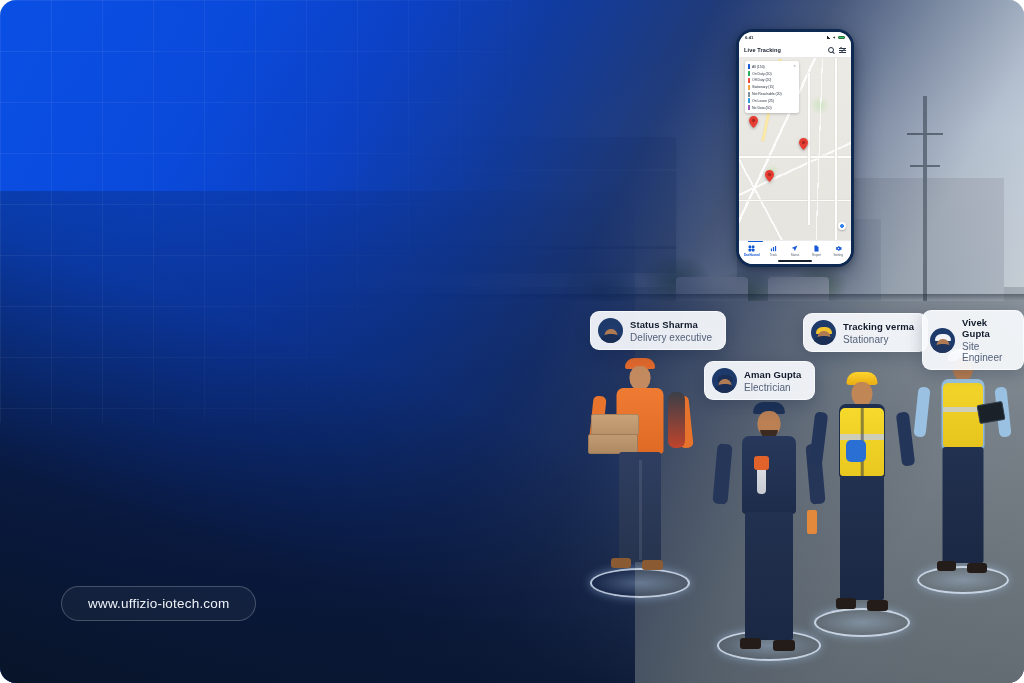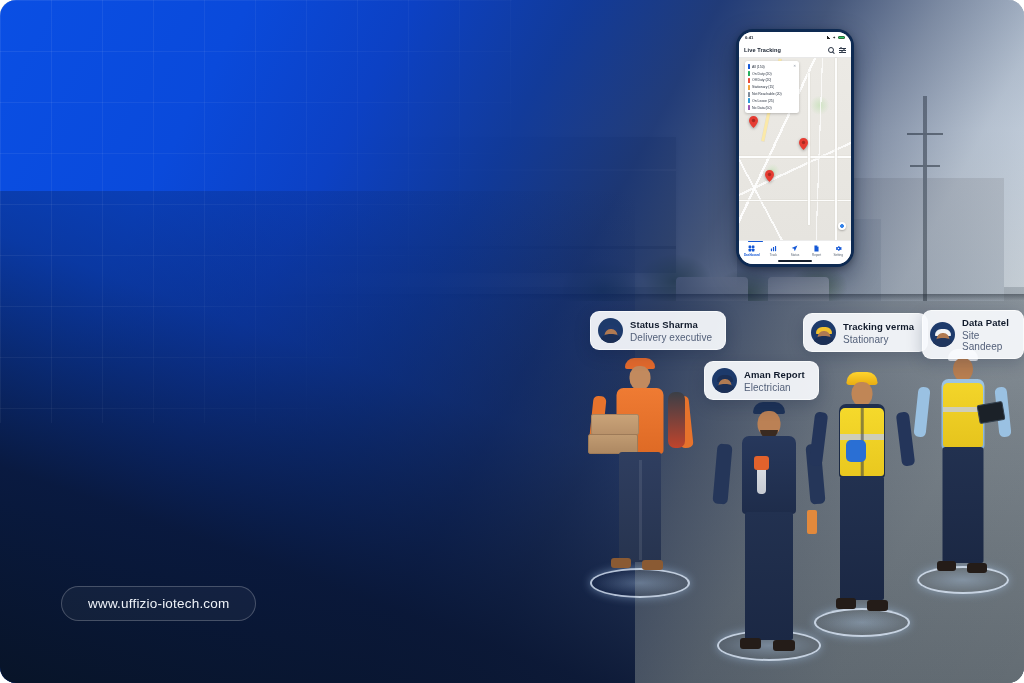--- a/index.html
+++ b/index.html
@@ -570,30 +570,30 @@
     </div>
   </div>
 
   <div class="info-card" style="left:922px; top:310px;">
     <div class="avatar">
       <div class="av-cap" style="background:#f2f4f7;"></div>
       <div class="av-face"></div>
       <div class="av-body" style="background:#20365e;"></div>
     </div>
     <div class="card-text">
-      <span class="card-name">Data Patel</span>
-      <span class="card-role">Site Sandeep</span>
+      <span class="card-name">Vivek Gupta</span>
+      <span class="card-role">Site Engineer</span>
     </div>
   </div>
 
   <div class="info-card" style="left:704px; top:361px;">
     <div class="avatar">
       <div class="av-cap" style="background:#1b2f56;"></div>
       <div class="av-face"></div>
       <div class="av-body"></div>
     </div>
     <div class="card-text">
-      <span class="card-name">Aman Report</span>
+      <span class="card-name">Aman Gupta</span>
       <span class="card-role">Electrician</span>
     </div>
   </div>
 
 </div>
 
 </body></html>

